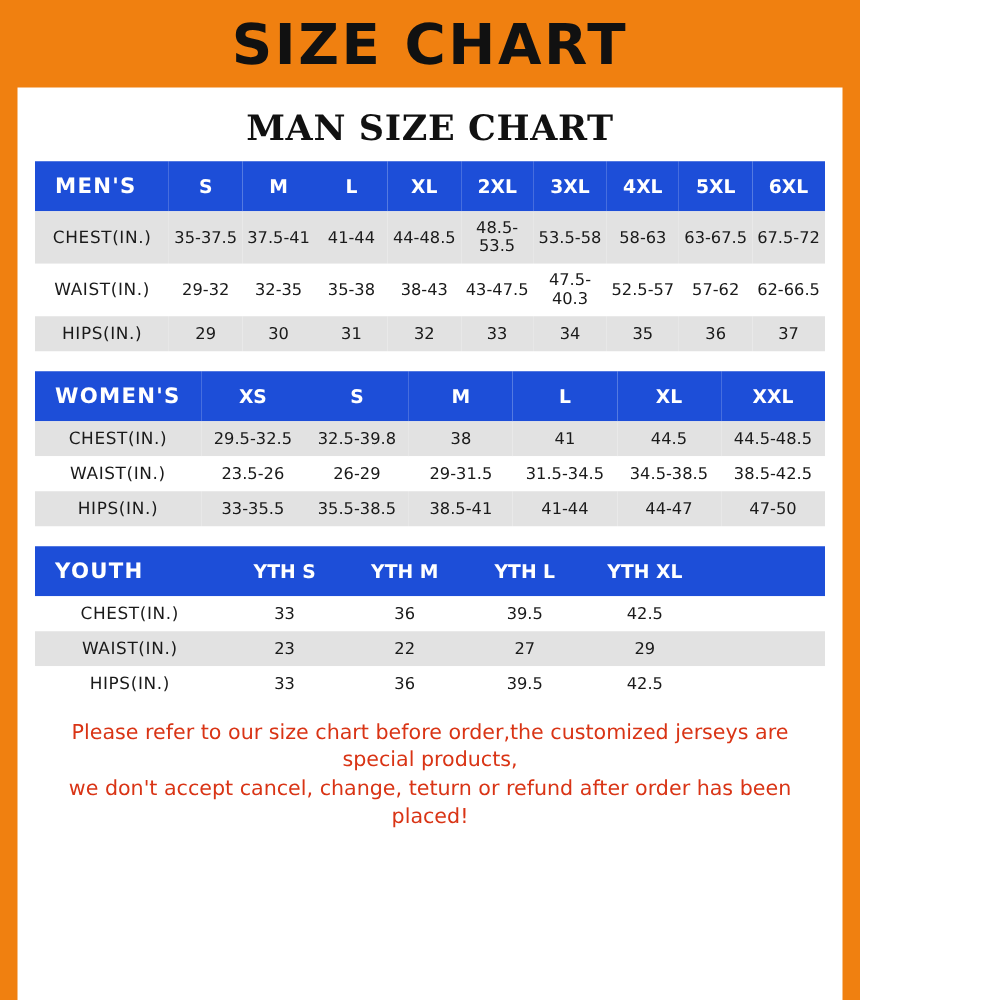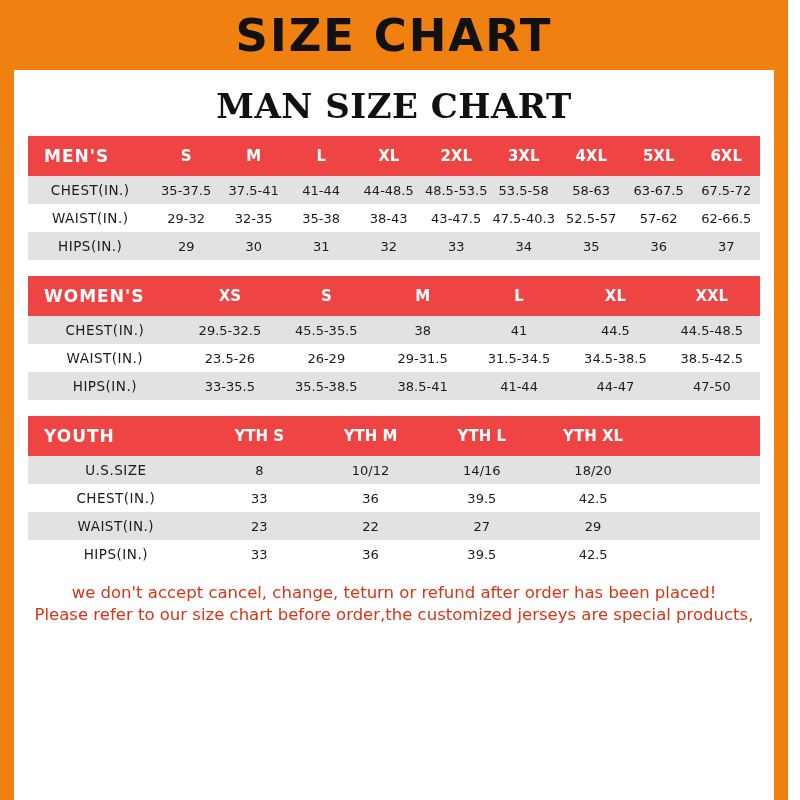--- a/index.html
+++ b/index.html
@@ -8,21 +8,21 @@
   }
   body {
     width: 800px;
     height: 800px;
     background: #ffffff;
     font-family: "DejaVu Sans", sans-serif;
     overflow: hidden;
   }
   .page {
     position: relative;
-    width: 788px;
+    width: 688px;
     height: 800px;
     background: #ffffff;
     box-sizing: border-box;
     border-left: 14px solid #f08010;
     border-right: 14px solid #f08010;
   }
   .banner {
     height: 70px;
     background: #f08010;
     display: flex;
@@ -41,40 +41,40 @@
   .content {
     padding: 0 14px;
   }
   .section {
     margin-top: 16px;
   }
   .section-title {
     text-align: center;
     font-family: "DejaVu Serif", serif;
     font-weight: bold;
-    font-size: 34px;
+    font-size: 28px;
     color: #111111;
     letter-spacing: 0.5px;
     margin-bottom: 10px;
   }
   table.size-table {
     width: 100%;
     border-collapse: collapse;
     table-layout: fixed;
   }
   table.size-table th,
   table.size-table td {
     text-align: center;
     font-size: 13px;
     color: #1a1a1a;
     padding: 6px 2px;
     font-family: "DejaVu Sans", sans-serif;
   }
   table.size-table thead th {
-    background: #ef4444;
+    background: #1d4ed8;
     color: #ffffff;
     font-weight: bold;
     font-size: 15px;
     padding: 10px 2px;
   }
   table.size-table thead th.rowhead {
     text-align: left;
     padding-left: 16px;
     letter-spacing: 1px;
     font-size: 17px;
@@ -205,21 +205,21 @@
             <th>M</th>
             <th>L</th>
             <th>XL</th>
             <th>XXL</th>
           </tr>
         </thead>
         <tbody>
           <tr class="odd">
             <td class="rowhead">CHEST(IN.)</td>
             <td>29.5-32.5</td>
-            <td>45.5-35.5</td>
+            <td>32.5-39.8</td>
             <td>38</td>
             <td>41</td>
             <td>44.5</td>
             <td>44.5-48.5</td>
           </tr>
           <tr class="even">
             <td class="rowhead">WAIST(IN.)</td>
             <td>23.5-26</td>
             <td>26-29</td>
             <td>29-31.5</td>
@@ -254,28 +254,20 @@
           <tr>
             <th class="rowhead">YOUTH</th>
             <th>YTH S</th>
             <th>YTH M</th>
             <th>YTH L</th>
             <th>YTH XL</th>
             <th></th>
           </tr>
         </thead>
         <tbody>
-          <tr class="odd">
-            <td class="rowhead">U.S.SIZE</td>
-            <td>8</td>
-            <td>10/12</td>
-            <td>14/16</td>
-            <td>18/20</td>
-            <td></td>
-          </tr>
           <tr class="even">
             <td class="rowhead">CHEST(IN.)</td>
             <td>33</td>
             <td>36</td>
             <td>39.5</td>
             <td>42.5</td>
             <td></td>
           </tr>
           <tr class="odd">
             <td class="rowhead">WAIST(IN.)</td>
@@ -291,18 +283,18 @@
             <td>36</td>
             <td>39.5</td>
             <td>42.5</td>
             <td></td>
           </tr>
         </tbody>
       </table>
     </div>
 
     <div class="note">
+      <span class="note-line">Please refer to our size chart before order,the customized jerseys are special products,</span>
       <span class="note-line">we don't accept cancel, change, teturn or refund after order has been placed!</span>
-      <span class="note-line">Please refer to our size chart before order,the customized jerseys are special products,</span>
     </div>
 
   </div>
 </div>
 
 </body></html>

